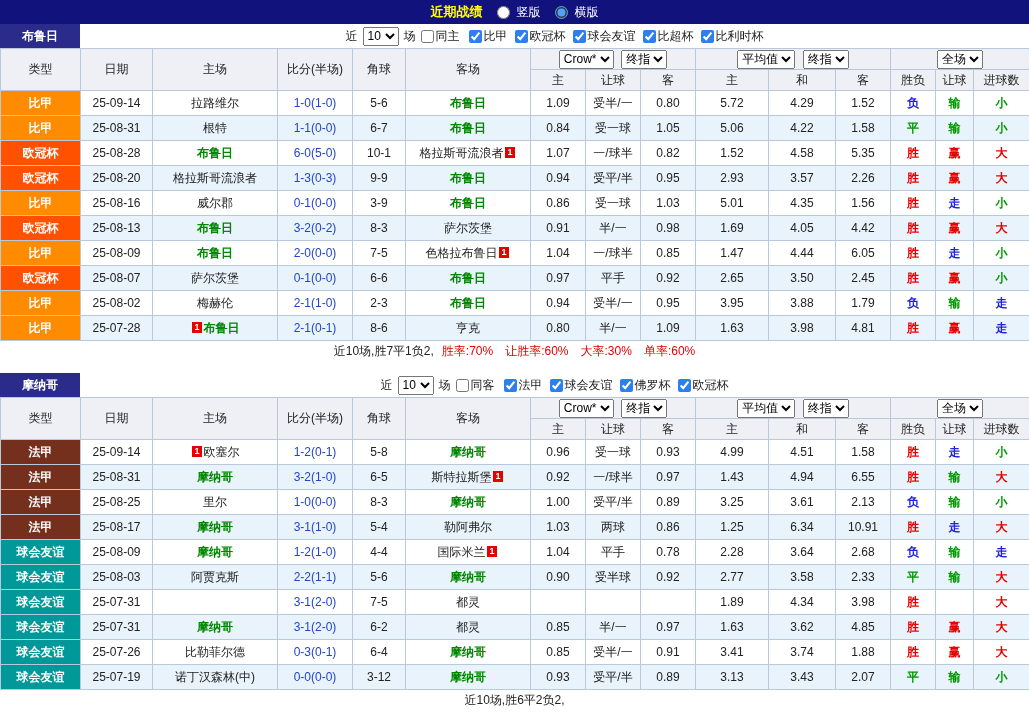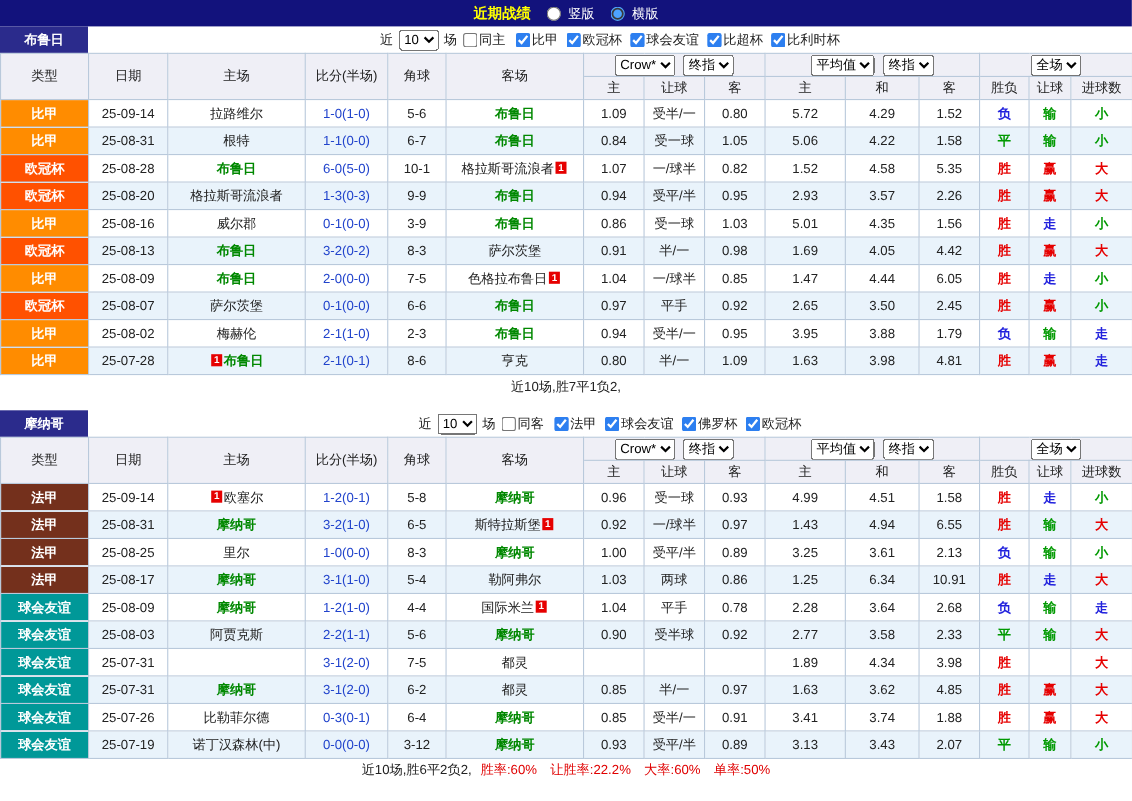--- a/index.html
+++ b/index.html
@@ -307,20 +307,26 @@
             <td>3.98</td>
             <td>4.81</td>
             <td class="res" style="color: rgb(230, 0, 0);">胜</td>
             <td class="res" style="color: rgb(230, 0, 0);">赢</td>
             <td class="res" style="color: rgb(34, 34, 221);">走</td>
           </tr>
         </tbody>
     </table>
     <div class="sec-footer">
       <span class="sum">近10场,胜7平1负2,</span>
+      <span class="stats">
+          <span>胜率:70%</span>
+          <span>让胜率:60%</span>
+          <span>大率:30%</span>
+          <span>单率:60%</span>
+        </span>
     </div>
   </section>
 
   <section class="team-section">
     <div class="section-head">
       <div class="team-tab">摩纳哥</div>
       <div class="filter">
         <span>近</span>
         <select><option>10</option></select>
         <span>场</span>
@@ -566,21 +572,15 @@
             <td>3.43</td>
             <td>2.07</td>
             <td class="res" style="color: rgb(0, 153, 0);">平</td>
             <td class="res" style="color: rgb(0, 153, 0);">输</td>
             <td class="res" style="color: rgb(0, 153, 0);">小</td>
           </tr>
         </tbody>
     </table>
     <div class="sec-footer">
       <span class="sum">近10场,胜6平2负2,</span>
-      <span class="stats">
-          <span>胜率:60%</span>
-          <span>让胜率:22.2%</span>
-          <span>大率:60%</span>
-          <span>单率:50%</span>
-        </span>
     </div>
   </section>
 </div>
 
 </body></html>

